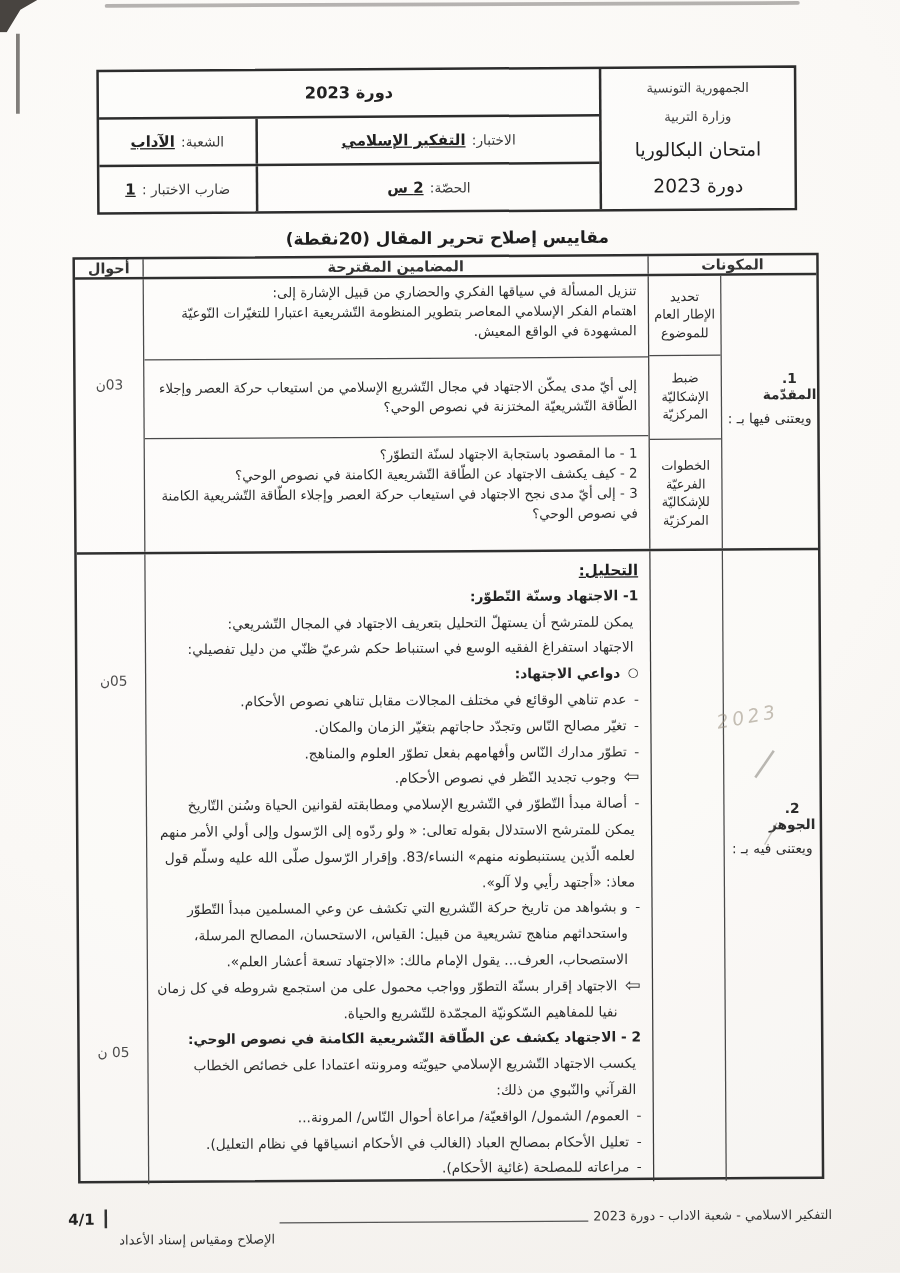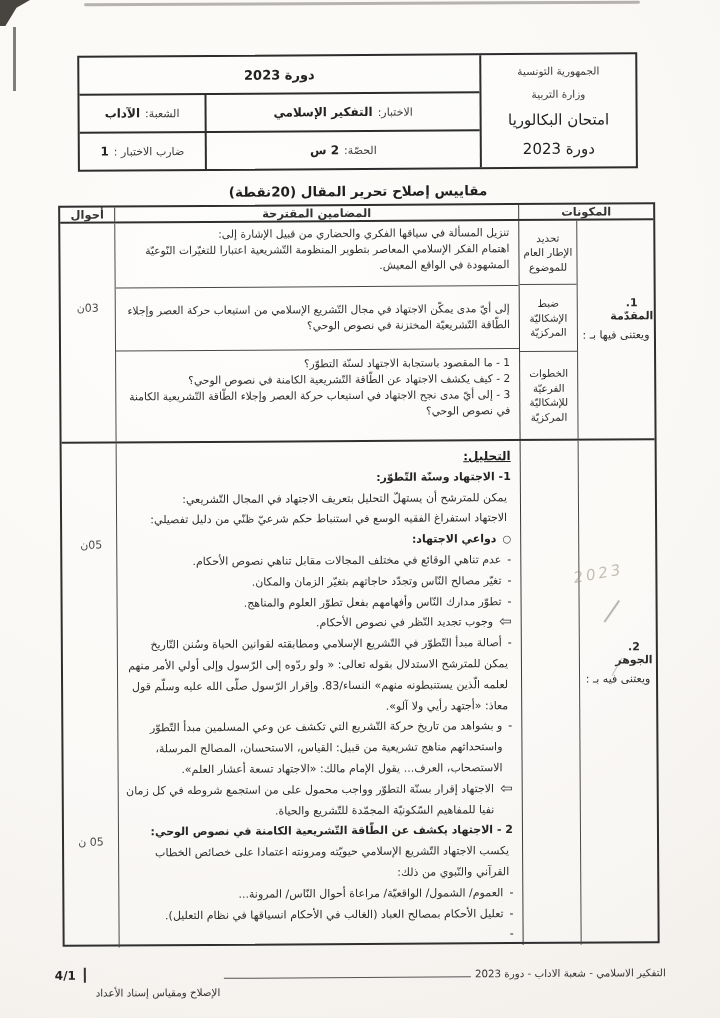--- a/index.html
+++ b/index.html
@@ -28,21 +28,21 @@
   .ministry{width:150px;border-left:2px solid #2c2c2c;display:flex;flex-direction:column;
     justify-content:space-around;align-items:center;text-align:center;padding:4px 2px;}
   .ministry .thin{font-size:10.5px;color:#3a3a3a;}
   .ministry .fat{font-size:15px;font-weight:normal;color:#222;}
   .hinfo{flex:1;display:flex;flex-direction:column;}
   .hrow1{height:36px;border-bottom:2px solid #2c2c2c;display:flex;align-items:center;
     justify-content:center;font-weight:bold;font-size:13px;color:#222;}
   .hrow{flex:1;display:flex;}
   .hrow.mid{border-bottom:2px solid #2c2c2c;}
   .hcell{display:flex;align-items:center;justify-content:center;gap:5px;font-size:11px;color:#3a3a3a;}
-  .hcell .val{font-weight:bold;font-size:12px;color:#222;}
+  .hcell .val{font-weight:bold;font-size:12px;color:#222;text-decoration:underline;}
   .hc-wide{width:273px;border-left:2px solid #2c2c2c;}
   .hc-narrow{flex:1;}
 
   
   .doc-title{position:absolute;top:183px;left:0;right:0;text-align:center;
     font-size:13.5px;font-weight:bold;color:#1f1f1f;}
 
   
   .mt{position:absolute;top:204px;right:63px;width:593px;height:737px;
     border:2px solid #2f2f2f;display:flex;flex-direction:column;background:rgba(255,255,255,.25);}
@@ -255,20 +255,21 @@
           <div class="ln flexln">
             <span class="mark">-</span>
             <span>العموم/ الشمول/ الواقعيّة/ مراعاة أحوال النّاس/ المرونة...</span>
           </div>
           <div class="ln flexln">
             <span class="mark">-</span>
             <span>تعليل الأحكام بمصالح العباد (الغالب في الأحكام انسياقها في نظام التعليل).</span>
           </div>
           <div class="ln flexln">
             <span class="mark">-</span>
+            <span>مراعاته للمصلحة (غائية الأحكام).</span>
           </div>
         </div>
 
         <div class="pts-cell2">
           <div class="pts-up">05ن</div>
           <div class="pts-dn">05 ن</div>
         </div>
       </div>
     </div>
 

